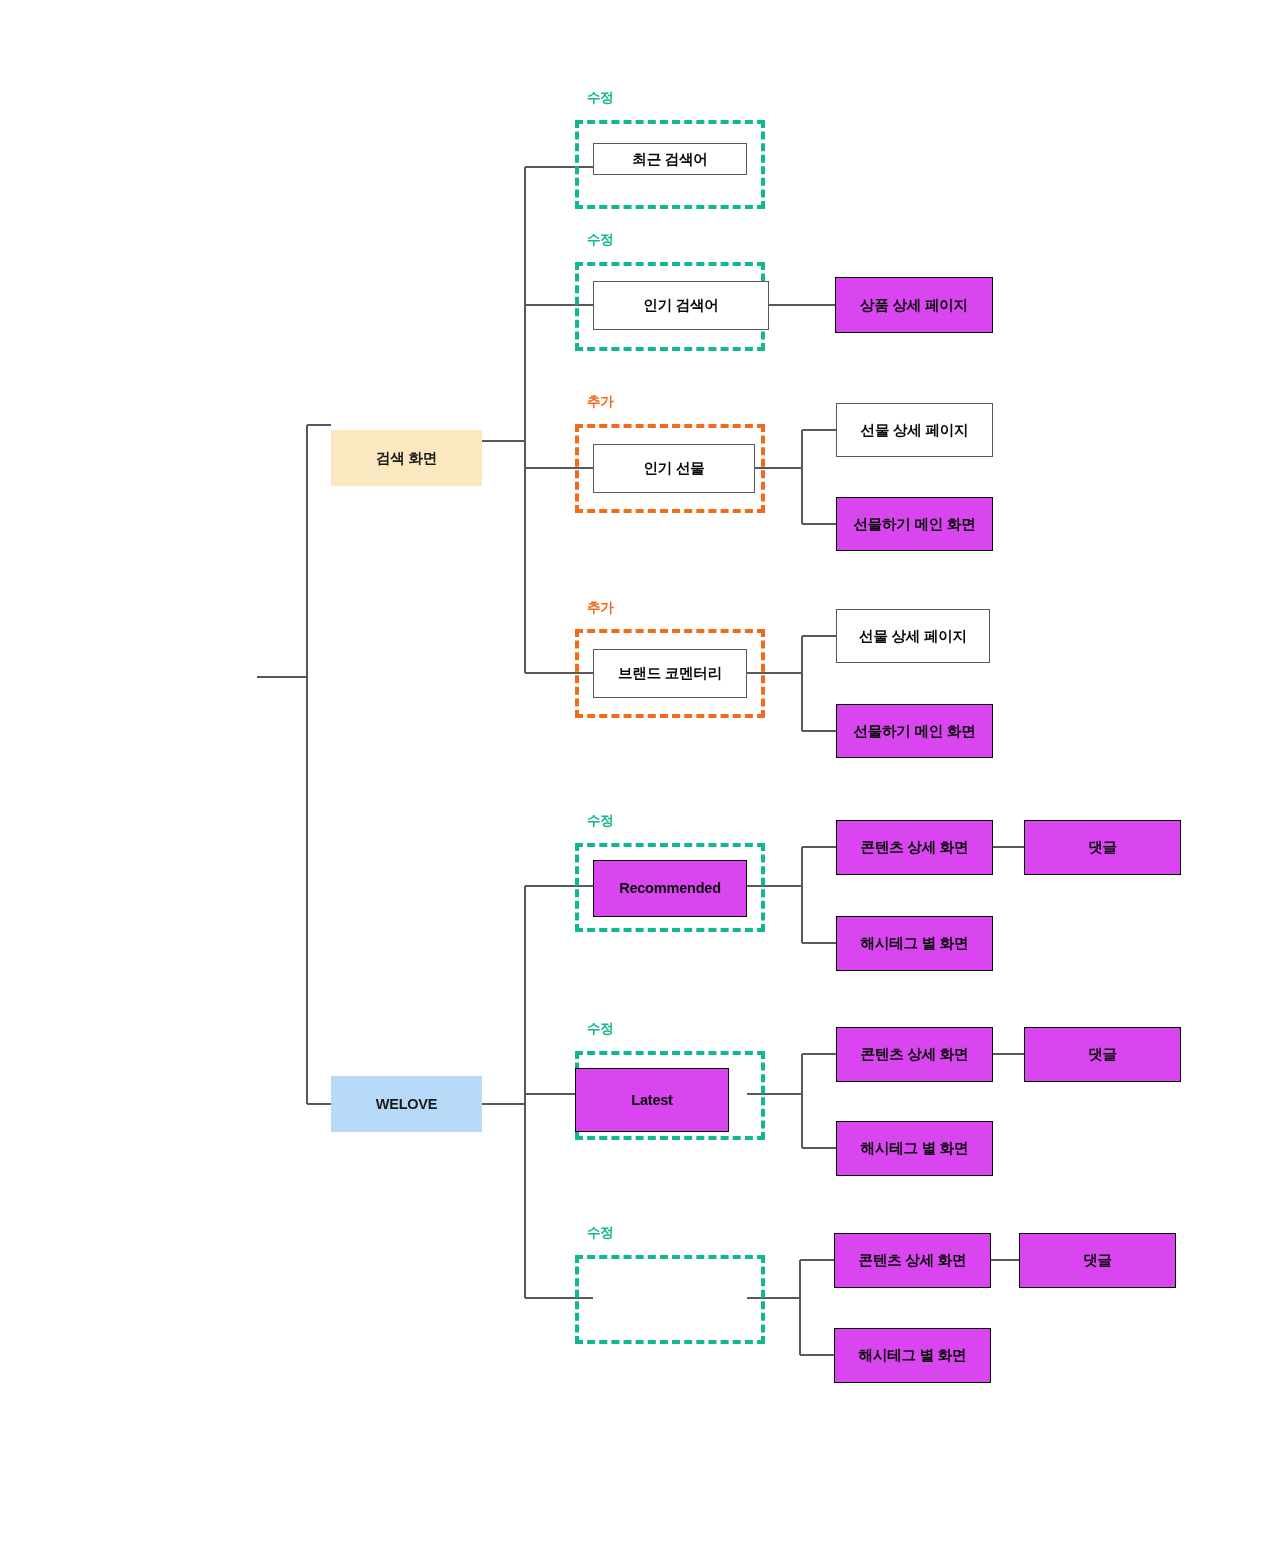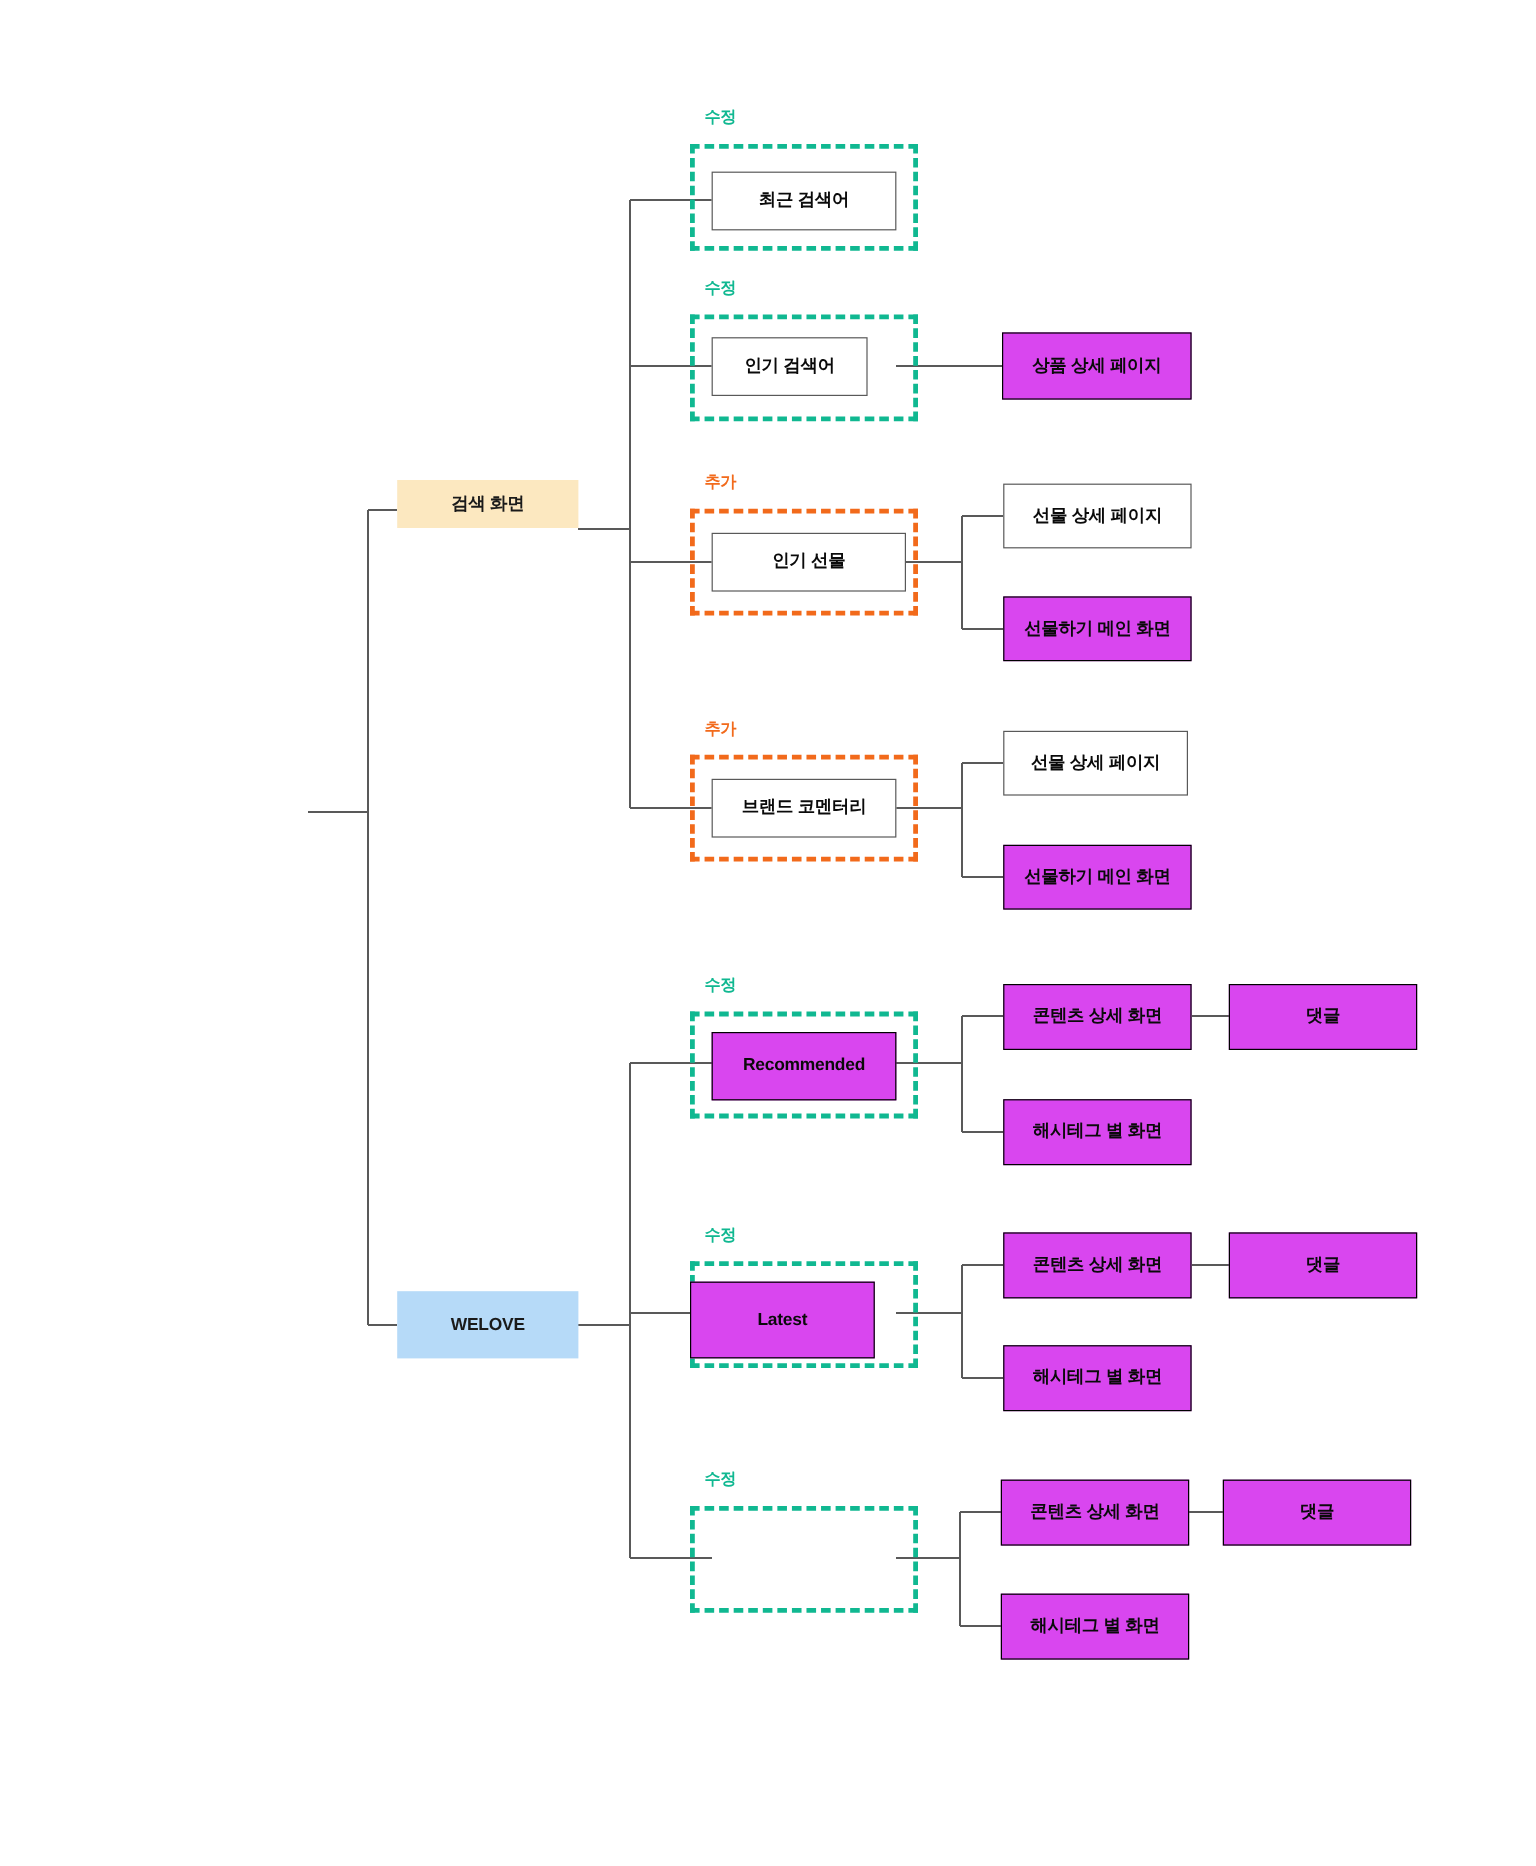--- a/index.html
+++ b/index.html
@@ -157,25 +157,25 @@
 
   <div class="tag tag-teal" style="left:587px; top:89px;">수정</div>
   <div class="tag tag-teal" style="left:587px; top:231px;">수정</div>
   <div class="tag tag-orange" style="left:587px; top:393px;">추가</div>
   <div class="tag tag-orange" style="left:587px; top:599px;">추가</div>
   <div class="tag tag-teal" style="left:587px; top:812px;">수정</div>
   <div class="tag tag-teal" style="left:587px; top:1020px;">수정</div>
   <div class="tag tag-teal" style="left:587px; top:1224px;">수정</div>
 
 
-  <div class="node node-search" style="left:331px; top:400px; width:151px; height:40px;">검색 화면</div>
+  <div class="node node-search" style="left:331px; top:430px; width:151px; height:56px;">검색 화면</div>
   <div class="node node-welove" style="left:331px; top:1076px; width:151px; height:56px;">WELOVE</div>
 
-  <div class="node node-sub" style="left:593px; top:143px; width:154px; height:49px;">최근 검색어</div>
-  <div class="node node-sub" style="left:593px; top:281px; width:130px; height:49px;">인기 검색어</div>
+  <div class="node node-sub" style="left:593px; top:143px; width:154px; height:32px;">최근 검색어</div>
+  <div class="node node-sub" style="left:593px; top:281px; width:176px; height:49px;">인기 검색어</div>
   <div class="node node-sub" style="left:593px; top:444px; width:162px; height:49px;">인기 선물</div>
   <div class="node node-sub" style="left:593px; top:649px; width:154px; height:49px;">브랜드 코멘터리</div>
 
   <div class="node node-plain" style="left:835px; top:277px; width:158px; height:56px;">상품 상세 페이지</div>
   <div class="node node-sub" style="left:836px; top:403px; width:157px; height:54px;">선물 상세 페이지</div>
   <div class="node node-plain" style="left:836px; top:497px; width:157px; height:54px;">선물하기 메인 화면</div>
   <div class="node node-sub" style="left:836px; top:609px; width:154px; height:54px;">선물 상세 페이지</div>
   <div class="node node-plain" style="left:836px; top:704px; width:157px; height:54px;">선물하기 메인 화면</div>
 
   <div class="node node-plain" style="left:593px; top:860px; width:154px; height:57px;">Recommended</div>

